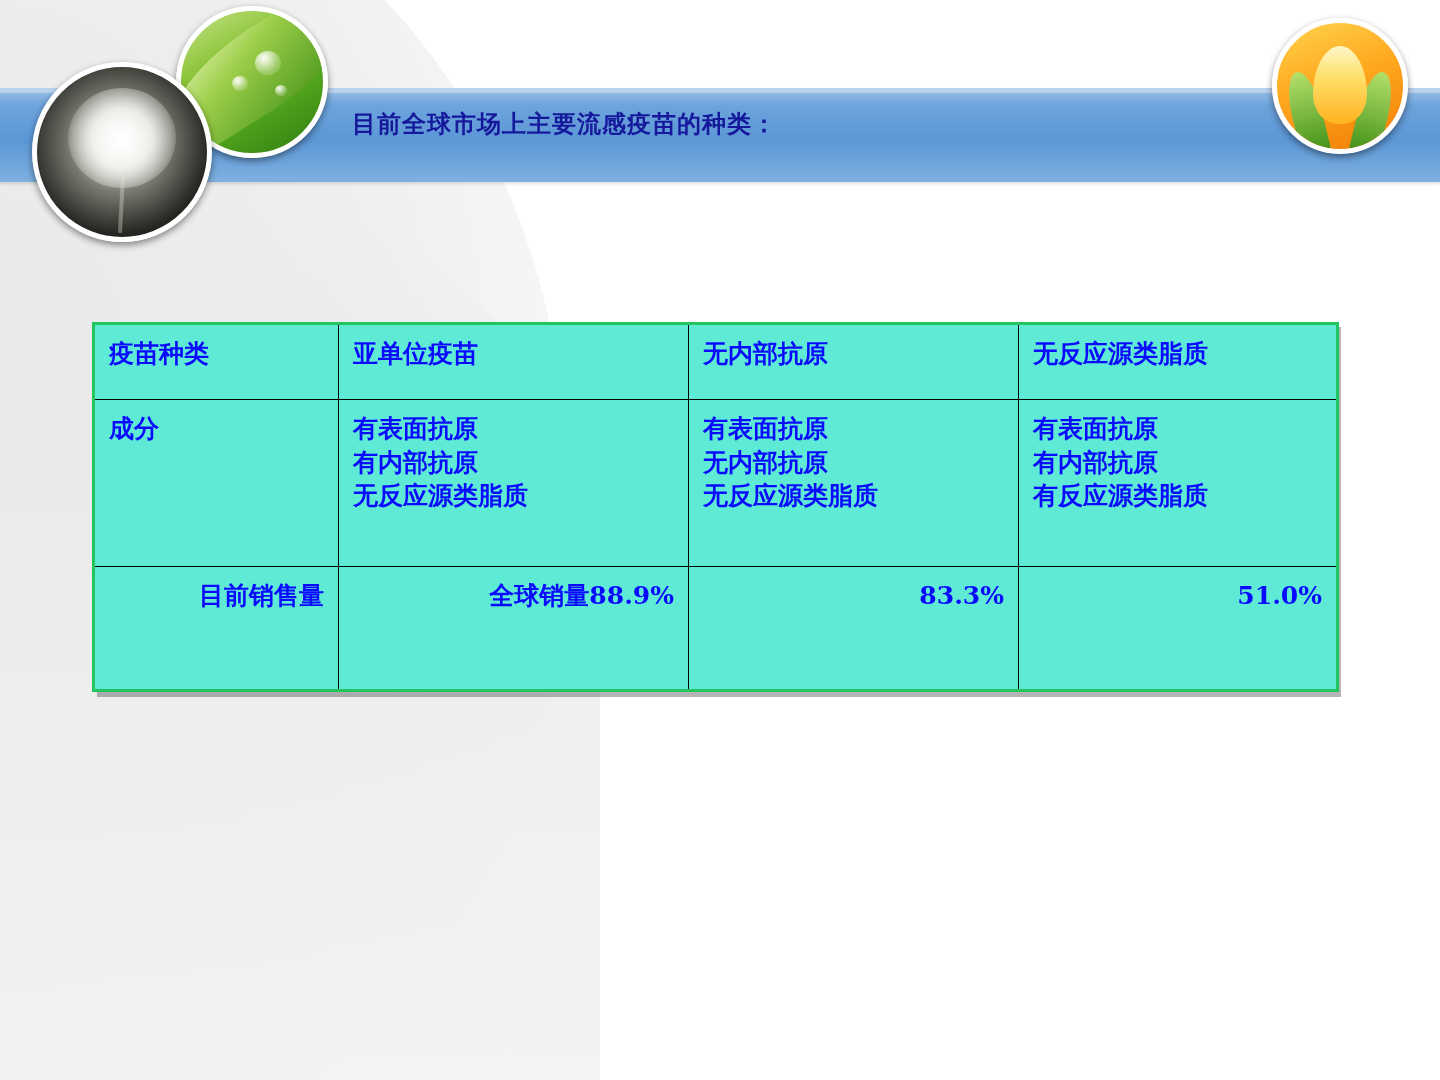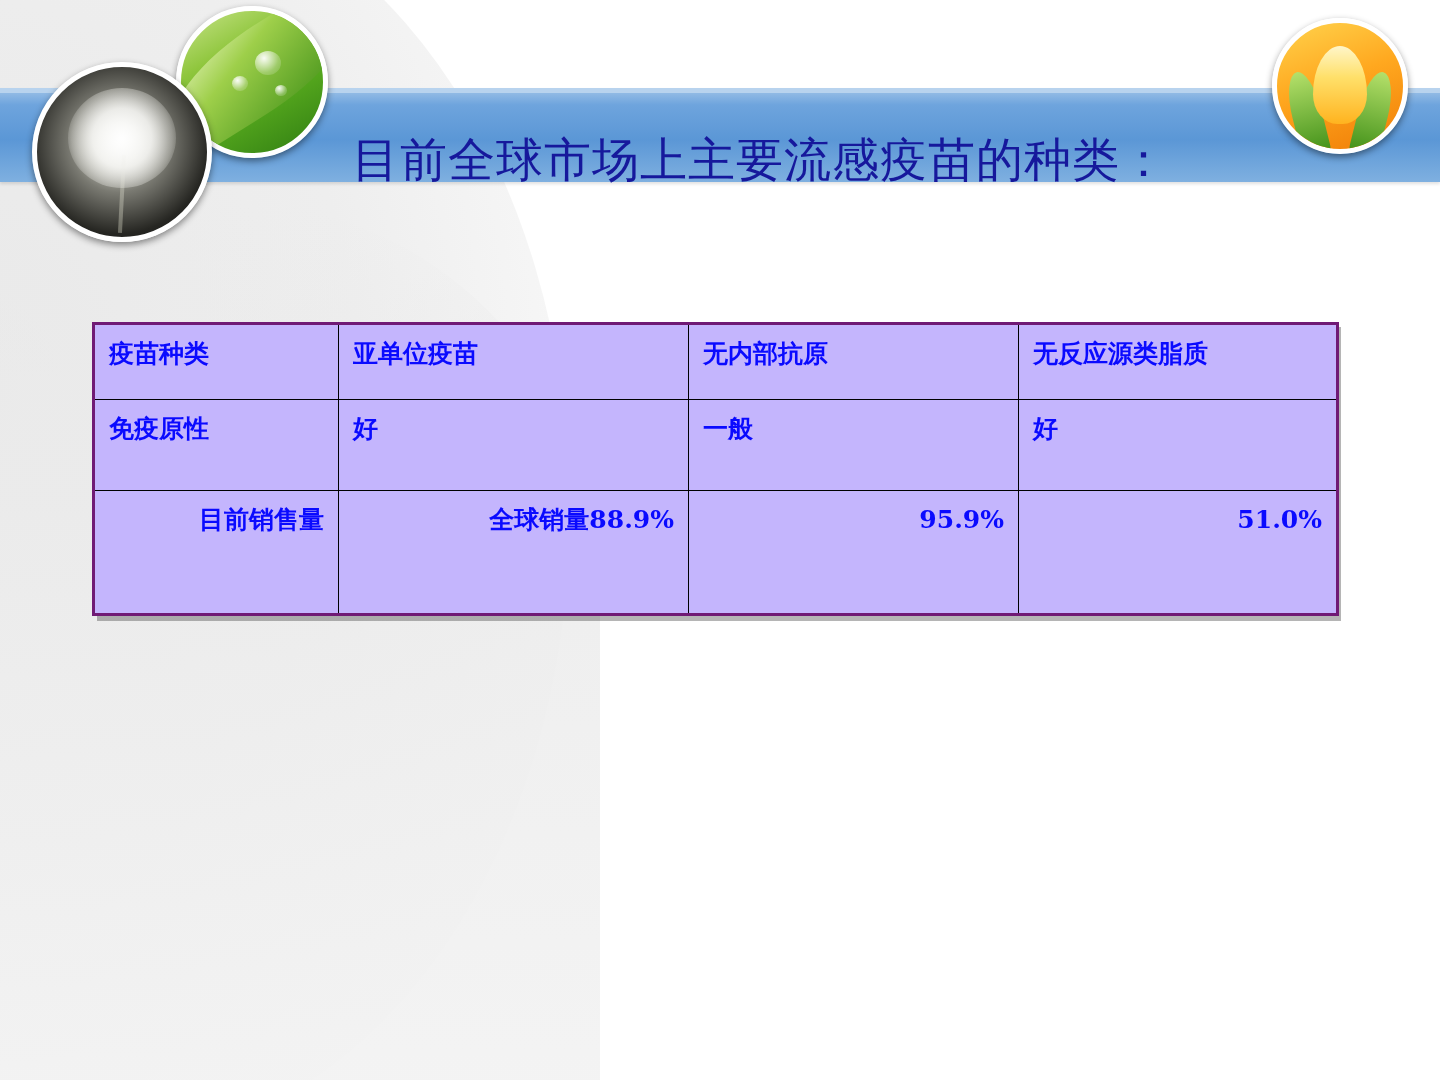--- a/index.html
+++ b/index.html
@@ -54,24 +54,24 @@
   }
   .title-band .edge-top {
     position: absolute;
     left: 0; top: 0;
     width: 100%; height: 5px;
     background: #b8d3ee;
   }
   .title-text {
     position: absolute;
     left: 352px;
-    top: 129px;
+    top: 108px;
     font-family: "DejaVu Serif", "Liberation Serif", serif;
-    font-size: 47px;
-    font-weight: normal;
+    font-size: 24px;
+    font-weight: bold;
     color: #16189c;
     letter-spacing: 1px;
     white-space: nowrap;
   }
 
   
   .circle {
     position: absolute;
     border-radius: 50%;
     border: 5px solid #ffffff;
@@ -162,22 +162,22 @@
   .table-wrap {
     position: absolute;
     left: 92px;
     top: 322px;
     width: 1244px;
     box-shadow: 5px 5px 0 rgba(90,90,90,0.45);
   }
   table.vax {
     border-collapse: collapse;
     width: 100%;
-    background: #c4b5fd;
-    border: 3px solid #701a75;
+    background: #5eead4;
+    border: 3px solid #22c55e;
     table-layout: fixed;
   }
   table.vax td {
     border: 1.5px solid #000000;
     vertical-align: top;
     padding: 12px 14px 14px 14px;
     font-family: "DejaVu Serif", "Liberation Serif", serif;
     font-size: 25px;
     font-weight: bold;
     color: #0a0aff;
@@ -234,29 +234,35 @@
           <col class="c2">
           <col class="c3">
       </colgroup>
       <tbody>
         <tr class="r-head">
           <td>疫苗种类</td>
           <td>亚单位疫苗</td>
           <td>无内部抗原</td>
           <td>无反应源类脂质</td>
         </tr>
-        <tr class="r-imm">
-          <td>免疫原性</td>
-          <td>好</td>
-          <td>一般</td>
-          <td>好</td>
+        <tr class="r-comp">
+          <td>成分</td>
+          <td>有表面抗原
+有内部抗原
+无反应源类脂质</td>
+          <td>有表面抗原
+无内部抗原
+无反应源类脂质</td>
+          <td>有表面抗原
+有内部抗原
+有反应源类脂质</td>
         </tr>
         <tr class="r-sales">
           <td>目前销售量</td>
           <td>全球销量88.9%</td>
-          <td>95.9%</td>
+          <td>83.3%</td>
           <td>51.0%</td>
         </tr>
       </tbody>
     </table>
   </div>
 
 </div>
 
 </body></html>

